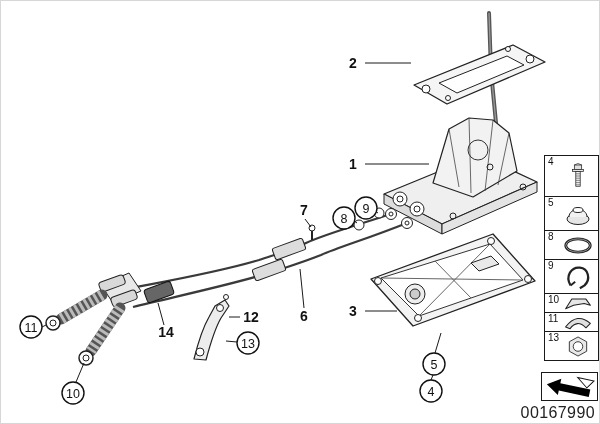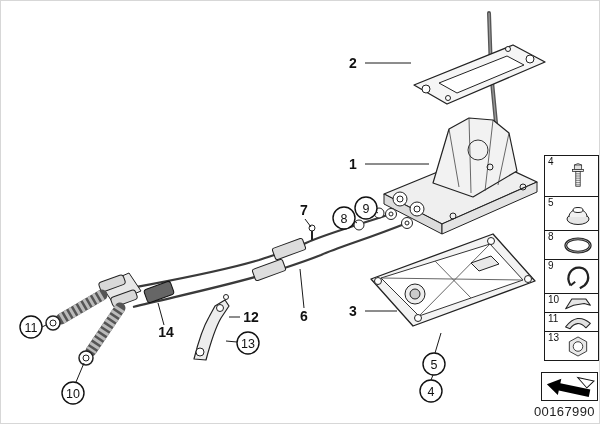--- a/index.html
+++ b/index.html
@@ -11,21 +11,21 @@
   svg text.circ  { font-size:12.5px; fill:#111; }
 
   .sidebar { position:absolute; left:543px; top:154px; width:55px; display:flex; flex-direction:column; }
   .part-box { position:relative; border:1px solid #1a1a1a; margin-top:-1px; background:#fff;
               display:flex; align-items:center; justify-content:center; padding-left:12px; }
   .part-box:first-child { margin-top:0; }
   .part-num { position:absolute; top:1px; left:3px; font-size:10px; color:#111; line-height:1; }
 
   .arrow-box { position:absolute; left:540px; top:371px; width:57px; height:29px; border:1px solid #1a1a1a;
                background:#fff; display:flex; align-items:center; justify-content:center; }
-  .doc-number { position:absolute; right:4px; top:403px; font-size:13px; color:#222; letter-spacing:.4px; }
+  .doc-number { position:absolute; right:4px; top:403px; font-size:16px; color:#222; letter-spacing:.4px; }
 </style>
 </head>
 <body>
 
 <div class="stage">
 
   <svg class="diagram-svg" width="600" height="424" viewBox="0 0 600 424">
 
     <g>
       <path d="M488,12 L490,70 L495,122" stroke="#555" stroke-width="4" fill="none" stroke-linecap="round"></path>

